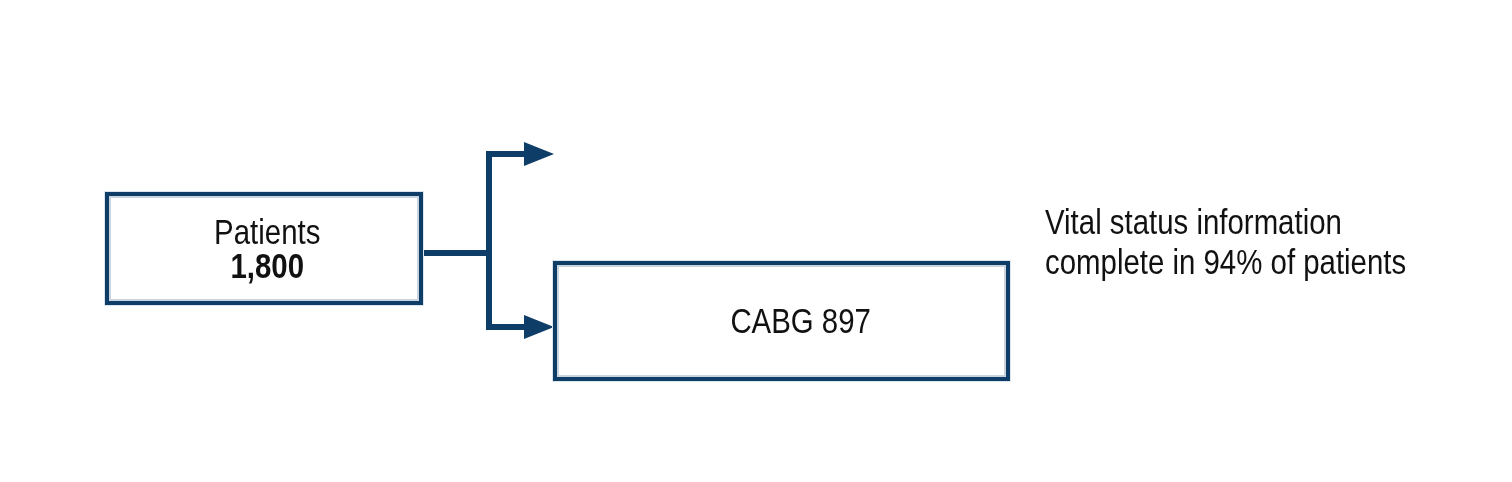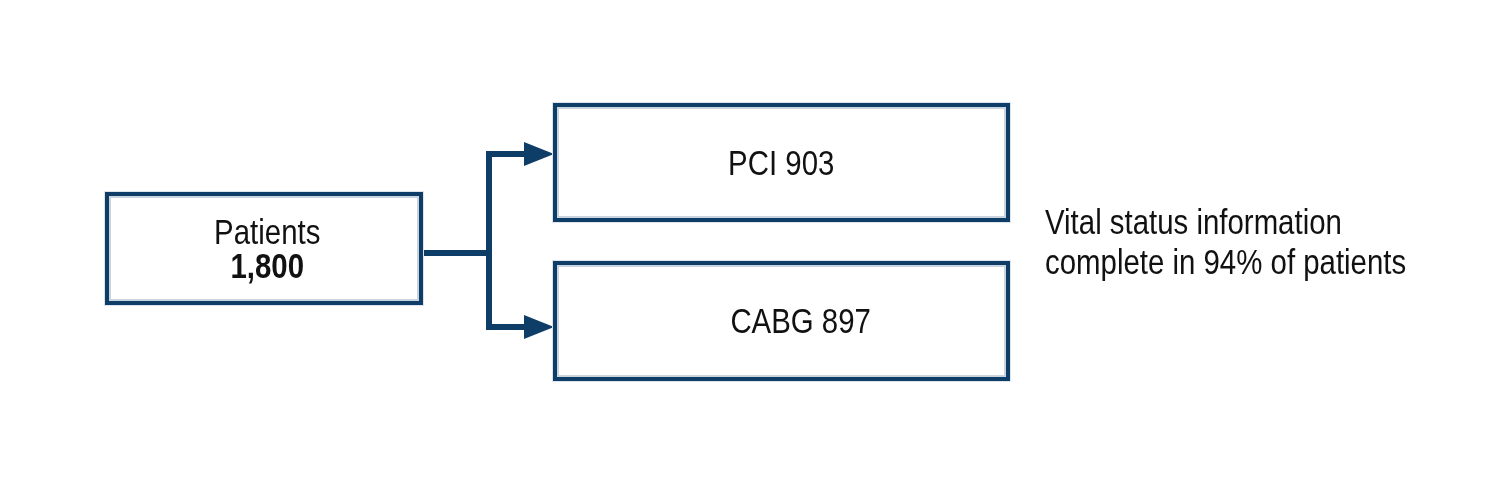--- a/index.html
+++ b/index.html
@@ -67,23 +67,20 @@
     <polygon class="arrowhead" points="524,315 554,327 524,339"></polygon>
   </svg>
 
   <div class="node node-patients">
     <div class="node-text">
       <div class="node-label">Patients</div>
       <div class="node-value">1,800</div>
     </div>
   </div>
 
-  <div class="node node-pci">
-    <div class="node-text">PCI 903</div>
-  </div>
 
   <div class="node node-cabg">
     <div class="node-text">CABG 897</div>
   </div>
 
   <div class="annotation">
     <span class="annotation-line">Vital status information</span>
     <span class="annotation-line">complete in 94% of patients</span>
   </div>
 

